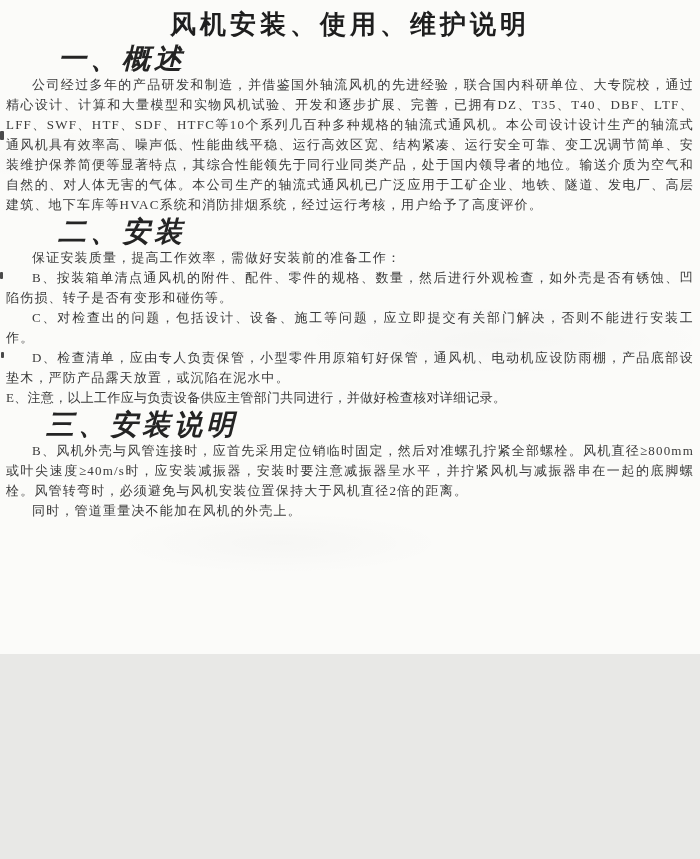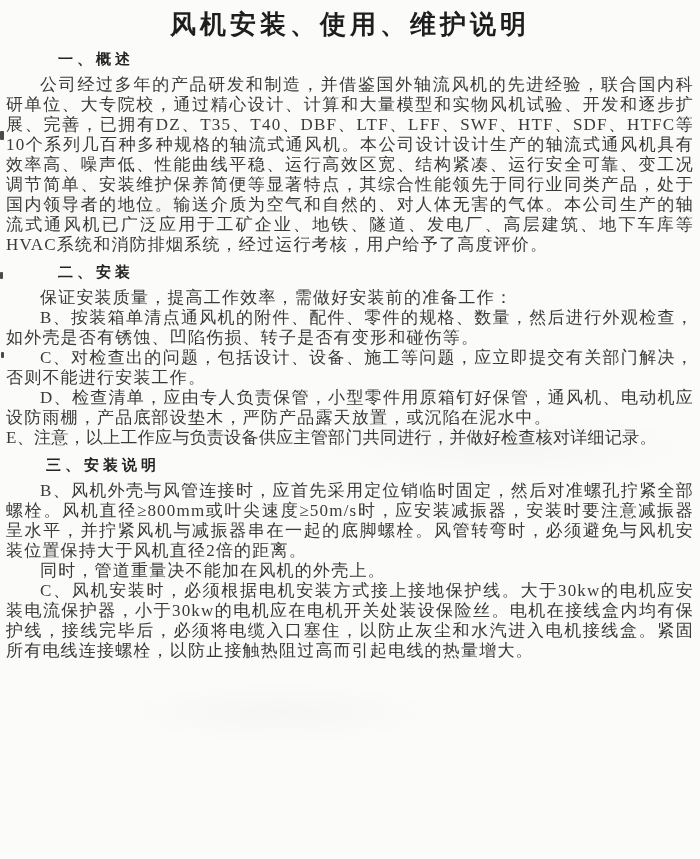--- a/index.html
+++ b/index.html
@@ -3,21 +3,21 @@
 <meta charset="utf-8">
 <style>
   html, body {
     margin: 0;
     padding: 0;
     background: #e8e8e6;
   }
   .page {
     position: relative;
     width: 700px;
-    height: 859px;
+    height: 654px;
     margin: 0 auto;
     box-sizing: border-box;
     padding: 6px 6px 0 6px;
     background: #fbfbf9;
     overflow: hidden;
     
     background-image:
       radial-gradient(ellipse 260px 40px at 18% 24%, rgba(0,0,0,0.018), transparent 70%),
       radial-gradient(ellipse 300px 50px at 72% 52%, rgba(0,0,0,0.02), transparent 70%),
       radial-gradient(ellipse 240px 45px at 40% 83%, rgba(0,0,0,0.018), transparent 70%);
@@ -28,32 +28,33 @@
     font-size: 26px;
     line-height: 32px;
     letter-spacing: 4px;
     text-align: center;
     color: #1e1e1e;
     margin: 2px 0 6px 0;
   }
   h2.sec-heading {
     font-family: "Liberation Sans", sans-serif;
     font-weight: 700;
-    font-size: 15px;
+    font-size: 28px;
     line-height: 25px;
     letter-spacing: 4px;
     color: #242424;
     margin: 4px 0 4px 52px;
+    font-style: italic;
   }
   h2.sec-heading.h-sec3 {
     margin-left: 40px;
   }
   p.body-line {
     font-family: "Liberation Serif", serif;
-    font-size: 17px;
+    font-size: 13px;
     line-height: 20px;
     letter-spacing: 1.2px;
     color: #3a3a3a;
     text-align: justify;
     margin: 0;
   }
   p.body-line.indent { text-indent: 2em; }
   p.body-line.flush  { text-indent: 0; letter-spacing: 0.3px; }
   .speck {
     position: absolute;
@@ -84,18 +85,17 @@
     <h2 class="sec-heading">二、安装</h2>
     <p class="body-line indent">保证安装质量，提高工作效率，需做好安装前的准备工作：</p>
     <p class="body-line indent">B、按装箱单清点通风机的附件、配件、零件的规格、数量，然后进行外观检查，如外壳是否有锈蚀、凹陷伤损、转子是否有变形和碰伤等。</p>
     <p class="body-line indent">C、对检查出的问题，包括设计、设备、施工等问题，应立即提交有关部门解决，否则不能进行安装工作。</p>
     <p class="body-line indent">D、检查清单，应由专人负责保管，小型零件用原箱钉好保管，通风机、电动机应设防雨棚，产品底部设垫木，严防产品露天放置，或沉陷在泥水中。</p>
     <p class="body-line flush">E、注意，以上工作应与负责设备供应主管部门共同进行，并做好检查核对详细记录。</p>
   </section>
 
   <section>
     <h2 class="sec-heading h-sec3">三、安装说明</h2>
-    <p class="body-line indent">B、风机外壳与风管连接时，应首先采用定位销临时固定，然后对准螺孔拧紧全部螺栓。风机直径≥800mm或叶尖速度≥50m/s时，应安装减振器，安装时要注意减振器呈水平，并拧紧风机与减振器串在一起的底脚螺栓。风管转弯时，必须避免与风机安装位置保持大于风机直径2倍的距离。</p>
+    <p class="body-line indent">B、风机外壳与风管连接时，应首先采用定位销临时固定，然后对准螺孔拧紧全部螺栓。风机直径≥800mm或叶尖速度≥40m/s时，应安装减振器，安装时要注意减振器呈水平，并拧紧风机与减振器串在一起的底脚螺栓。风管转弯时，必须避免与风机安装位置保持大于风机直径2倍的距离。</p>
     <p class="body-line indent">同时，管道重量决不能加在风机的外壳上。</p>
-    <p class="body-line indent">C、风机安装时，必须根据电机安装方式接上接地保护线。大于30kw的电机应安装电流保护器，小于30kw的电机应在电机开关处装设保险丝。电机在接线盒内均有保护线，接线完毕后，必须将电缆入口塞住，以防止灰尘和水汽进入电机接线盒。紧固所有电线连接螺栓，以防止接触热阻过高而引起电线的热量增大。</p>
   </section>
 
 </div>
 
 </body></html>

